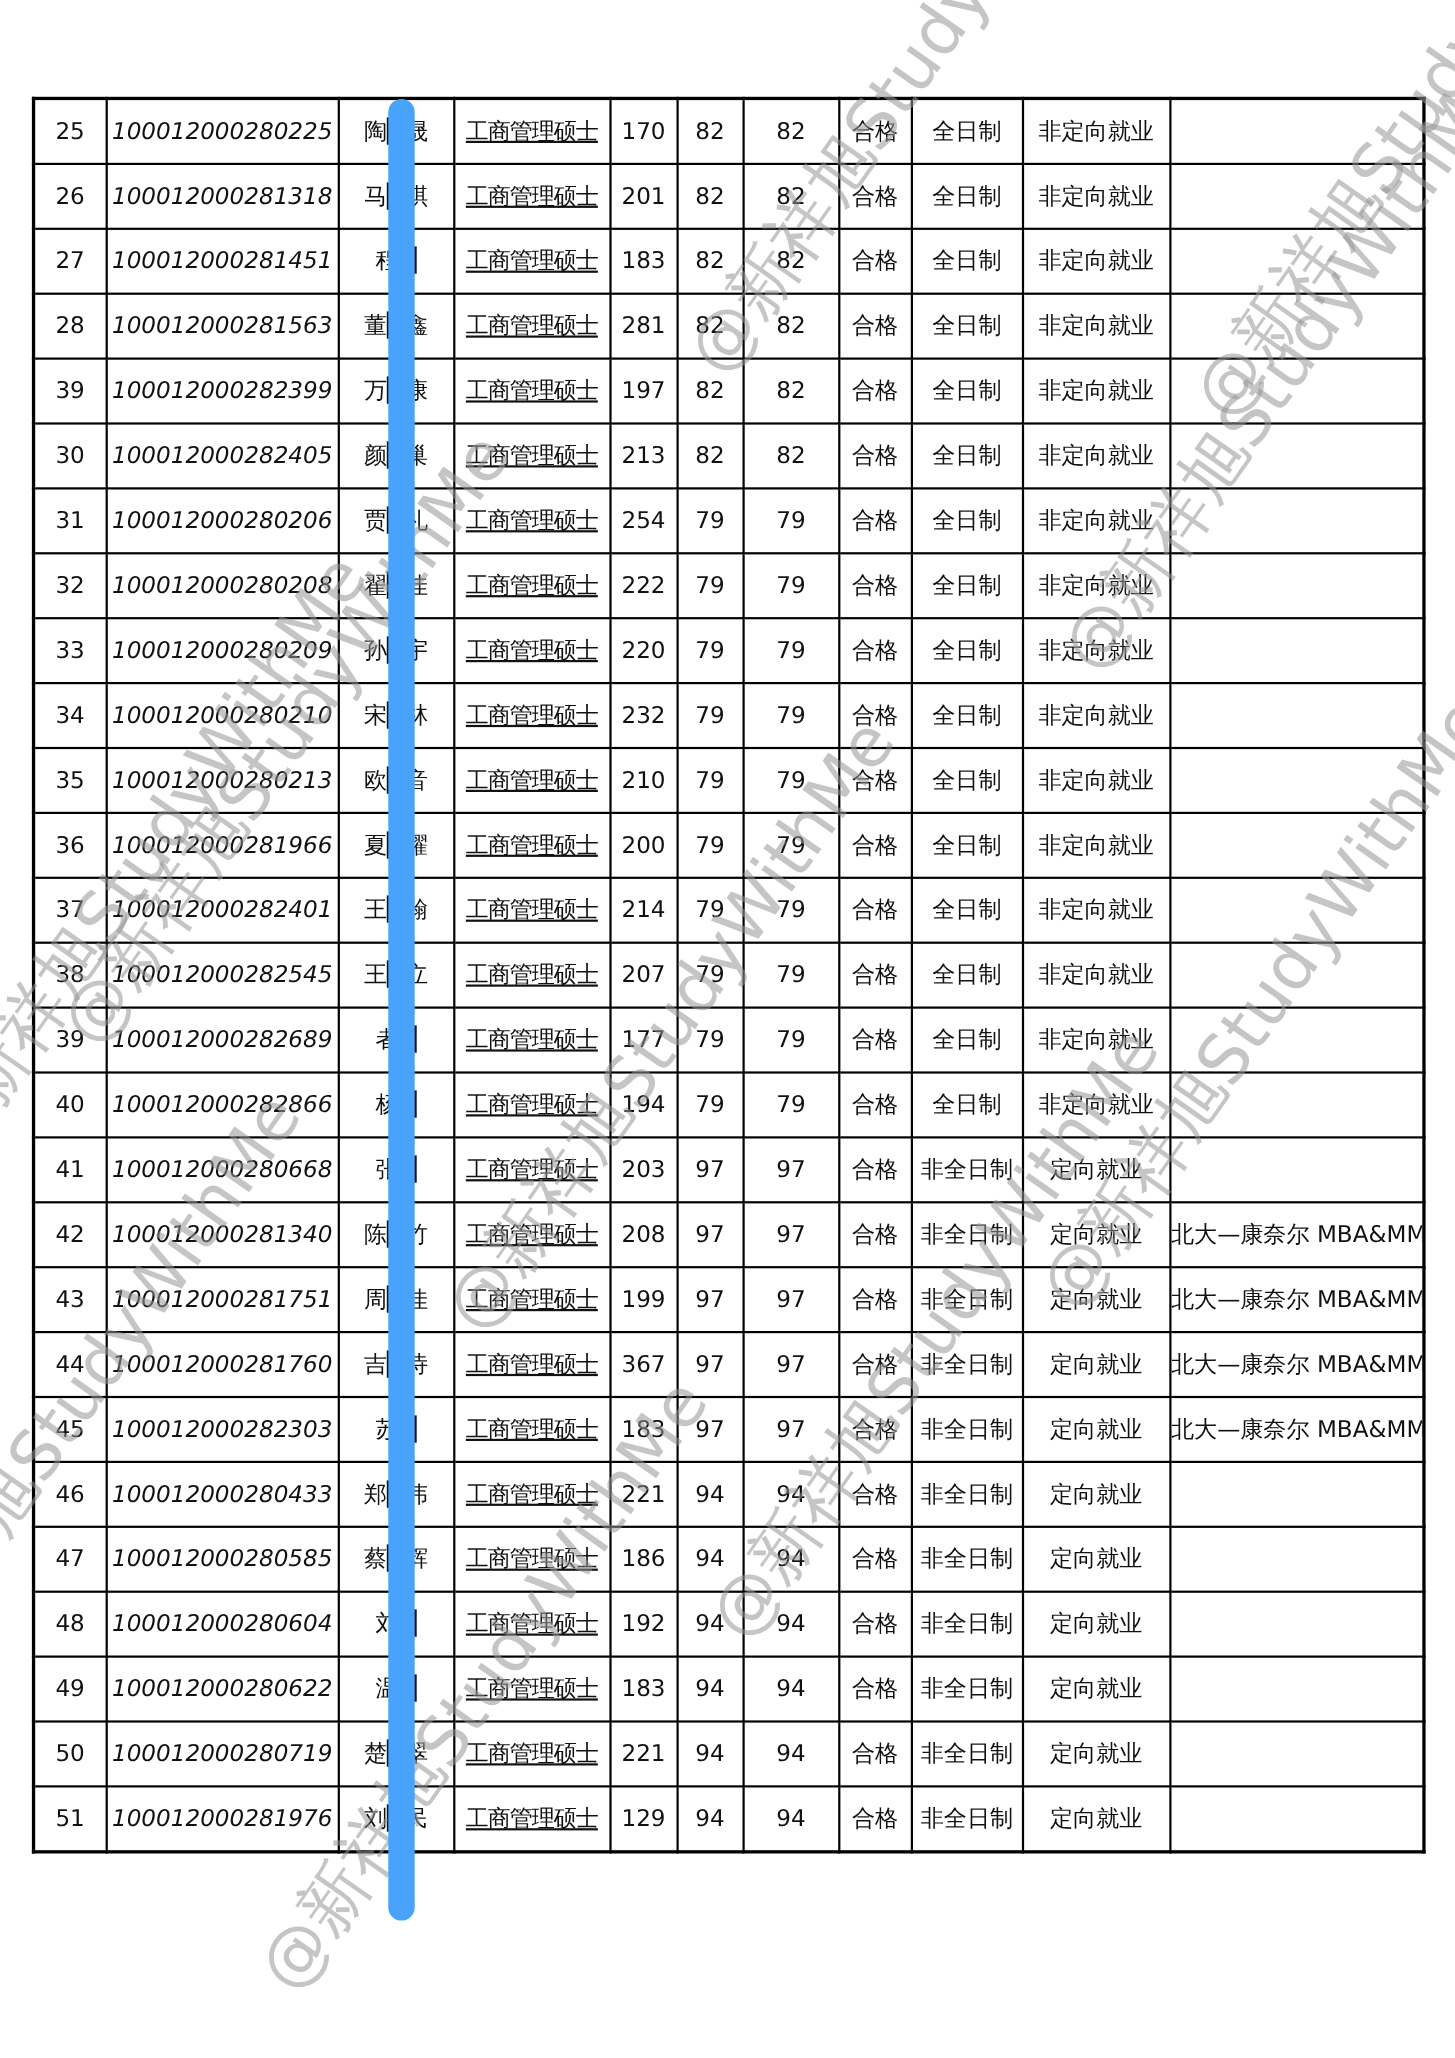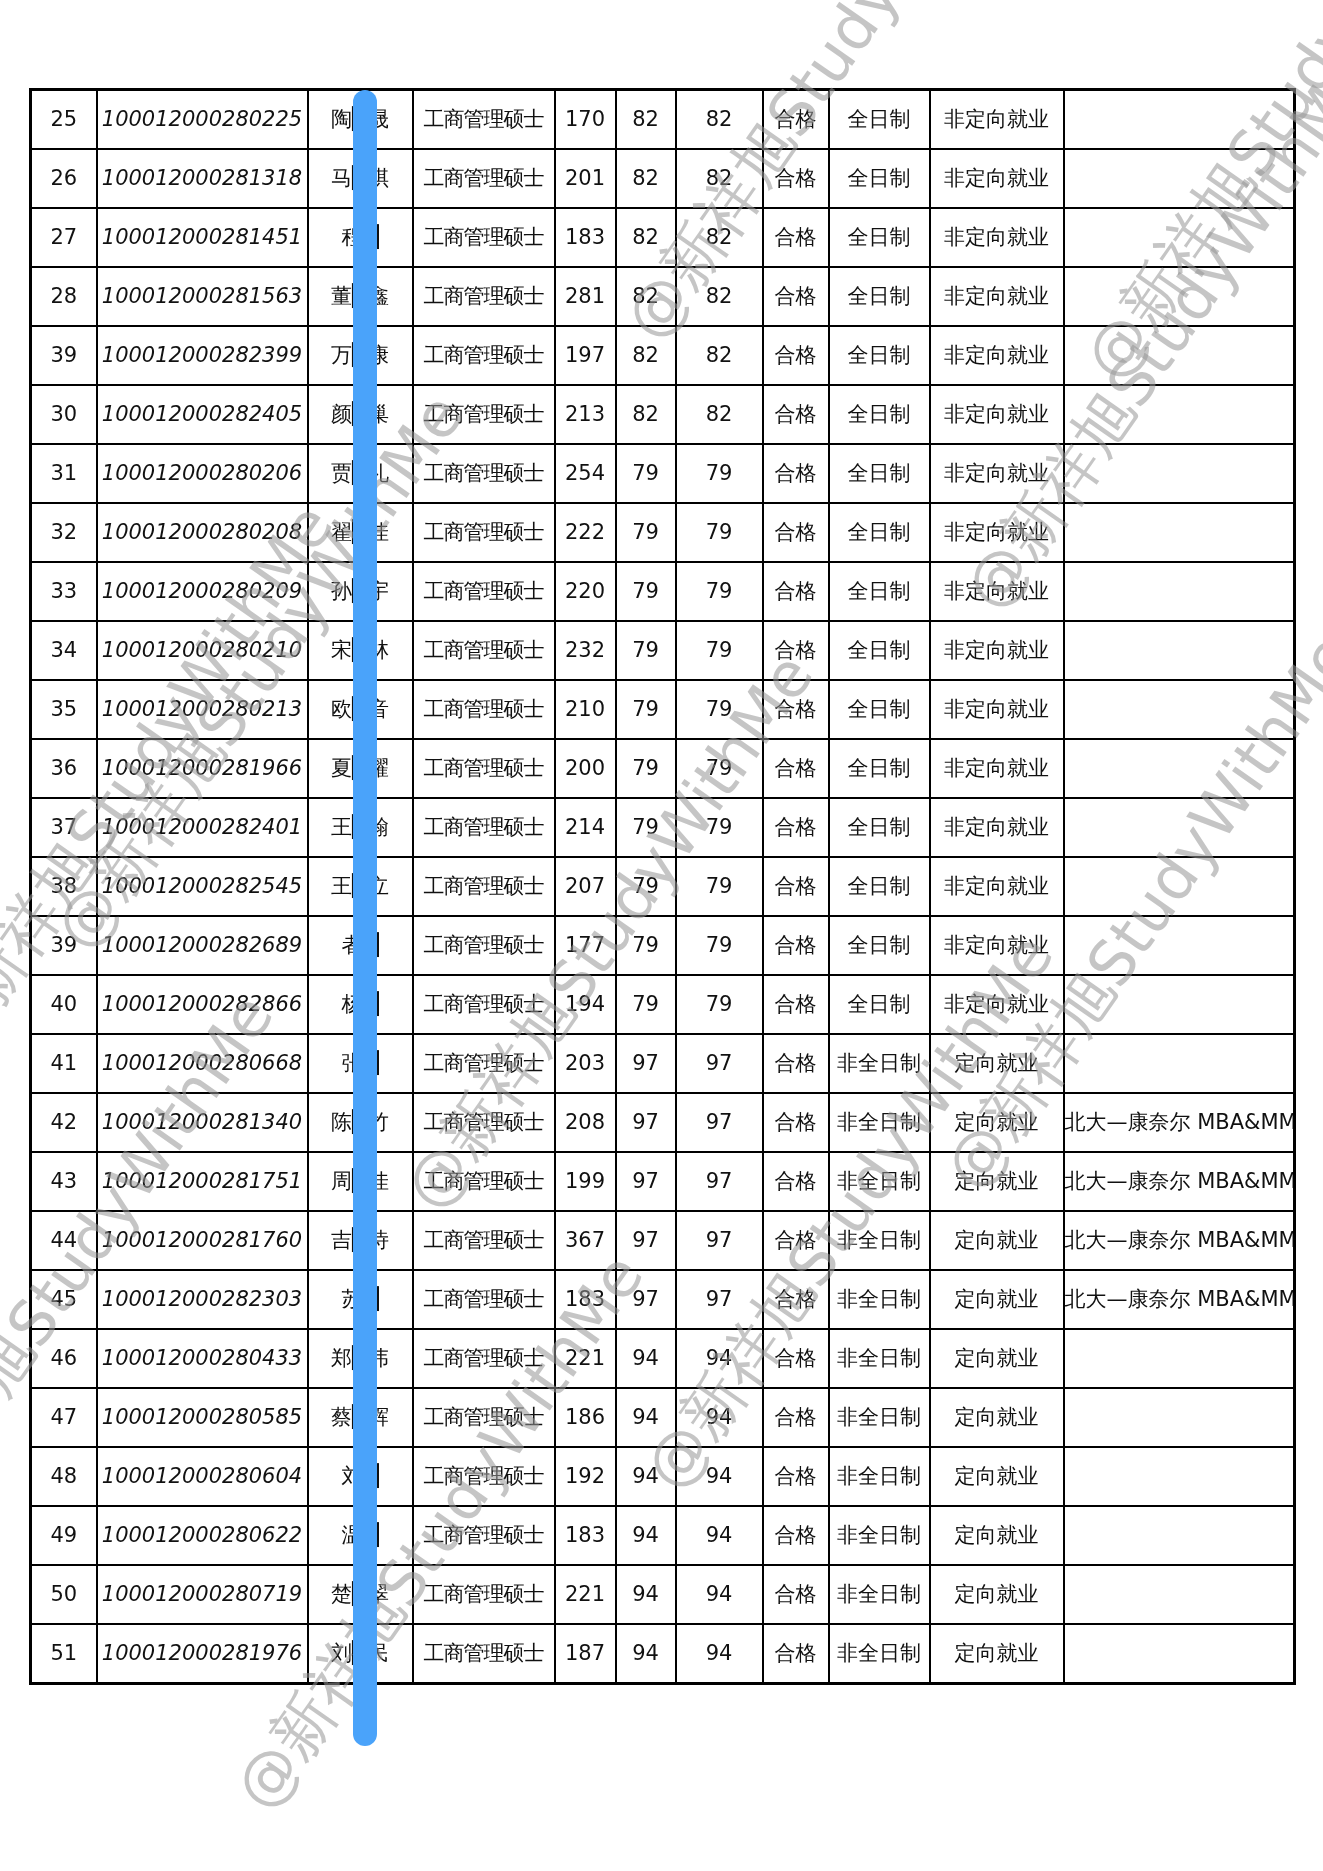--- a/index.html
+++ b/index.html
@@ -24,21 +24,21 @@
     height: 57px;
     padding: 0;
     text-align: center;
     vertical-align: middle;
     font-size: 21px;
     white-space: nowrap;
     overflow: hidden;
     line-height: 1.1;
   }
   td.c-id { letter-spacing: 0px; font-size: 21px; font-style: italic; }
-  td.c-major { font-size: 21px; letter-spacing: -1px; }
+  td.c-major { font-size: 21px; letter-spacing: -1px; text-decoration: underline; }
   td.c-remark {
     text-align: left;
     font-size: 16.5px;
     white-space: normal;
     line-height: 1.35;
     padding-left: 2px;
   }
   .blue-bar {
     position: absolute;
     left: 353px; top: 90px;
@@ -441,21 +441,21 @@
     <td class="c-mode">非全日制</td>
     <td class="c-type">定向就业</td>
     <td class="c-remark"></td>
   </tr>
 
   <tr>
     <td class="c-no">51</td>
     <td class="c-id">100012000281976</td>
     <td class="c-name">刘█民</td>
     <td class="c-major">工商管理硕士</td>
-    <td class="c-total">187</td>
+    <td class="c-total">129</td>
     <td class="c-s1">94</td>
     <td class="c-s2">94</td>
     <td class="c-result">合格</td>
     <td class="c-mode">非全日制</td>
     <td class="c-type">定向就业</td>
     <td class="c-remark"></td>
   </tr>
 </tbody>
   </table>
 

